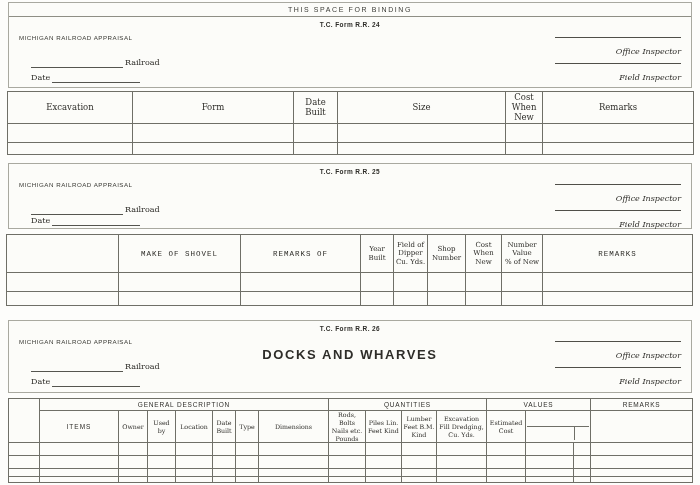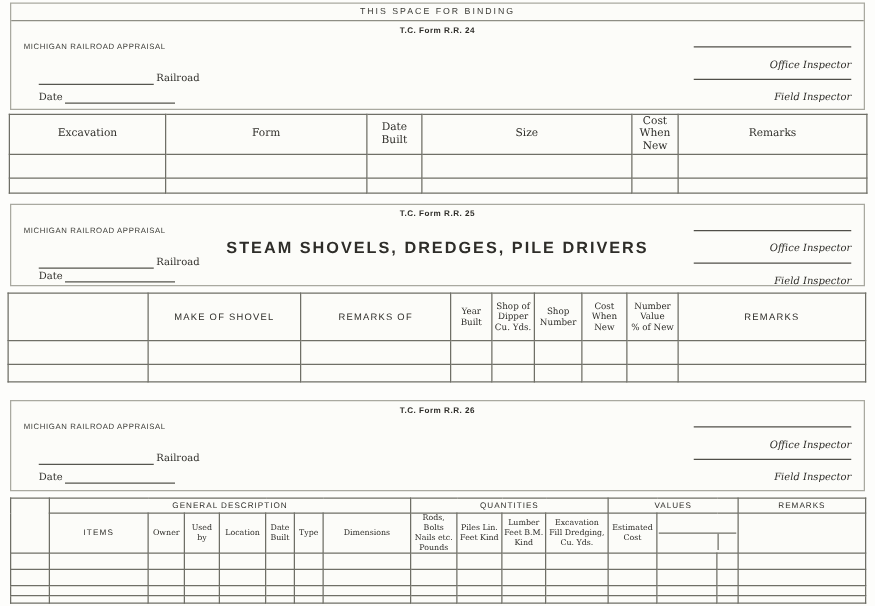--- a/index.html
+++ b/index.html
@@ -24,21 +24,21 @@
   .sig{position:absolute;right:10px;width:126px;text-align:right;}
   .sig .sig-line{display:block;height:8px;border-bottom:1px solid #504f49;margin-bottom:1px;}
   .sig .sig-lbl{font-style:italic;font-size:8px;line-height:9px;}
   .sig.office{top:12px;}
   .sig.field{top:38px;}
   table.grid{position:absolute;border-collapse:collapse;table-layout:fixed;background:#fcfcf9;}
   table.grid th,table.grid td{border:1px solid #6f6f67;padding:0 1px;font-weight:normal;
         vertical-align:middle;text-align:center;overflow:hidden;}
   .h-serif{font-size:8.5px;line-height:1.2;white-space:pre-line;}
   .h-serif-sm{font-size:7px;line-height:1.2;white-space:pre-line;}
-  .h-sans{font-family:Liberation Sans, sans-serif;font-size:7.5px;letter-spacing:1px;white-space:pre-line;}
+  .h-sans{font-family:Liberation Mono, monospace;font-size:7.5px;letter-spacing:1px;white-space:pre-line;}
   .group-h{font-family:"Liberation Sans",sans-serif;font-size:6.5px;letter-spacing:0.8px;}
   .items-h{font-family:"Liberation Sans",sans-serif;font-size:6.5px;letter-spacing:1px;}
   .tiny{font-size:6.3px;line-height:1.25;white-space:pre-line;}
   .val-split{padding:0;}
   .vs-top{height:13px;border-bottom:1px solid #6f6f67;}
   .vs-bot{display:flex;height:13px;}
   .vs-l{width:47px;}
   .vs-r{flex:1;border-left:1px solid #6f6f67;}
 </style>
 </head>
@@ -107,21 +107,20 @@
           <td></td>
           <td></td>
     </tr>
   </tbody>
     </table>
 
   <section class="form-box" style="top:163px;height:66px;">
     <div class="head" style="height:64px;">
       <div class="form-no">T.C. Form R.R. 25</div>
       <div class="agency">MICHIGAN RAILROAD APPRAISAL</div>
-      <h1 class="title">STEAM SHOVELS, DREDGES, PILE DRIVERS</h1>
       <div class="fill-line rr-line">
         <span class="blank rr"></span><span>Railroad</span>
       </div>
       <div class="fill-line" style="top:52px">
         <span>Date</span><span class="blank dt"></span>
       </div>
       <div class="sig office">
         <span class="sig-line"></span>
         <span class="sig-lbl">Office Inspector</span>
       </div>
@@ -144,21 +143,21 @@
         <col style="width:41px">
         <col style="width:150px">
     </colgroup>
     <tbody>
         <tr style="height:38px">
       <th></th>
       <th class="h-sans">MAKE OF SHOVEL</th>
       <th class="h-sans">REMARKS OF</th>
       <th class="h-serif-sm">Year
 Built</th>
-      <th class="h-serif-sm">Shop of
+      <th class="h-serif-sm">Field of
 Dipper
 Cu. Yds.</th>
       <th class="h-serif-sm">Shop
 Number</th>
       <th class="h-serif-sm">Cost
 When
 New</th>
       <th class="h-serif-sm">Number
 Value
 % of New</th>
@@ -186,20 +185,21 @@
           <td></td>
           <td></td>
     </tr>
   </tbody>
     </table>
 
   <section class="form-box" style="top:320px;height:73px;">
     <div class="head" style="height:71px;">
       <div class="form-no">T.C. Form R.R. 26</div>
       <div class="agency">MICHIGAN RAILROAD APPRAISAL</div>
+      <h1 class="title">DOCKS AND WHARVES</h1>
       <div class="fill-line rr-line">
         <span class="blank rr"></span><span>Railroad</span>
       </div>
       <div class="fill-line date-line">
         <span>Date</span><span class="blank dt"></span>
       </div>
       <div class="sig office">
         <span class="sig-line"></span>
         <span class="sig-lbl">Office Inspector</span>
       </div>

